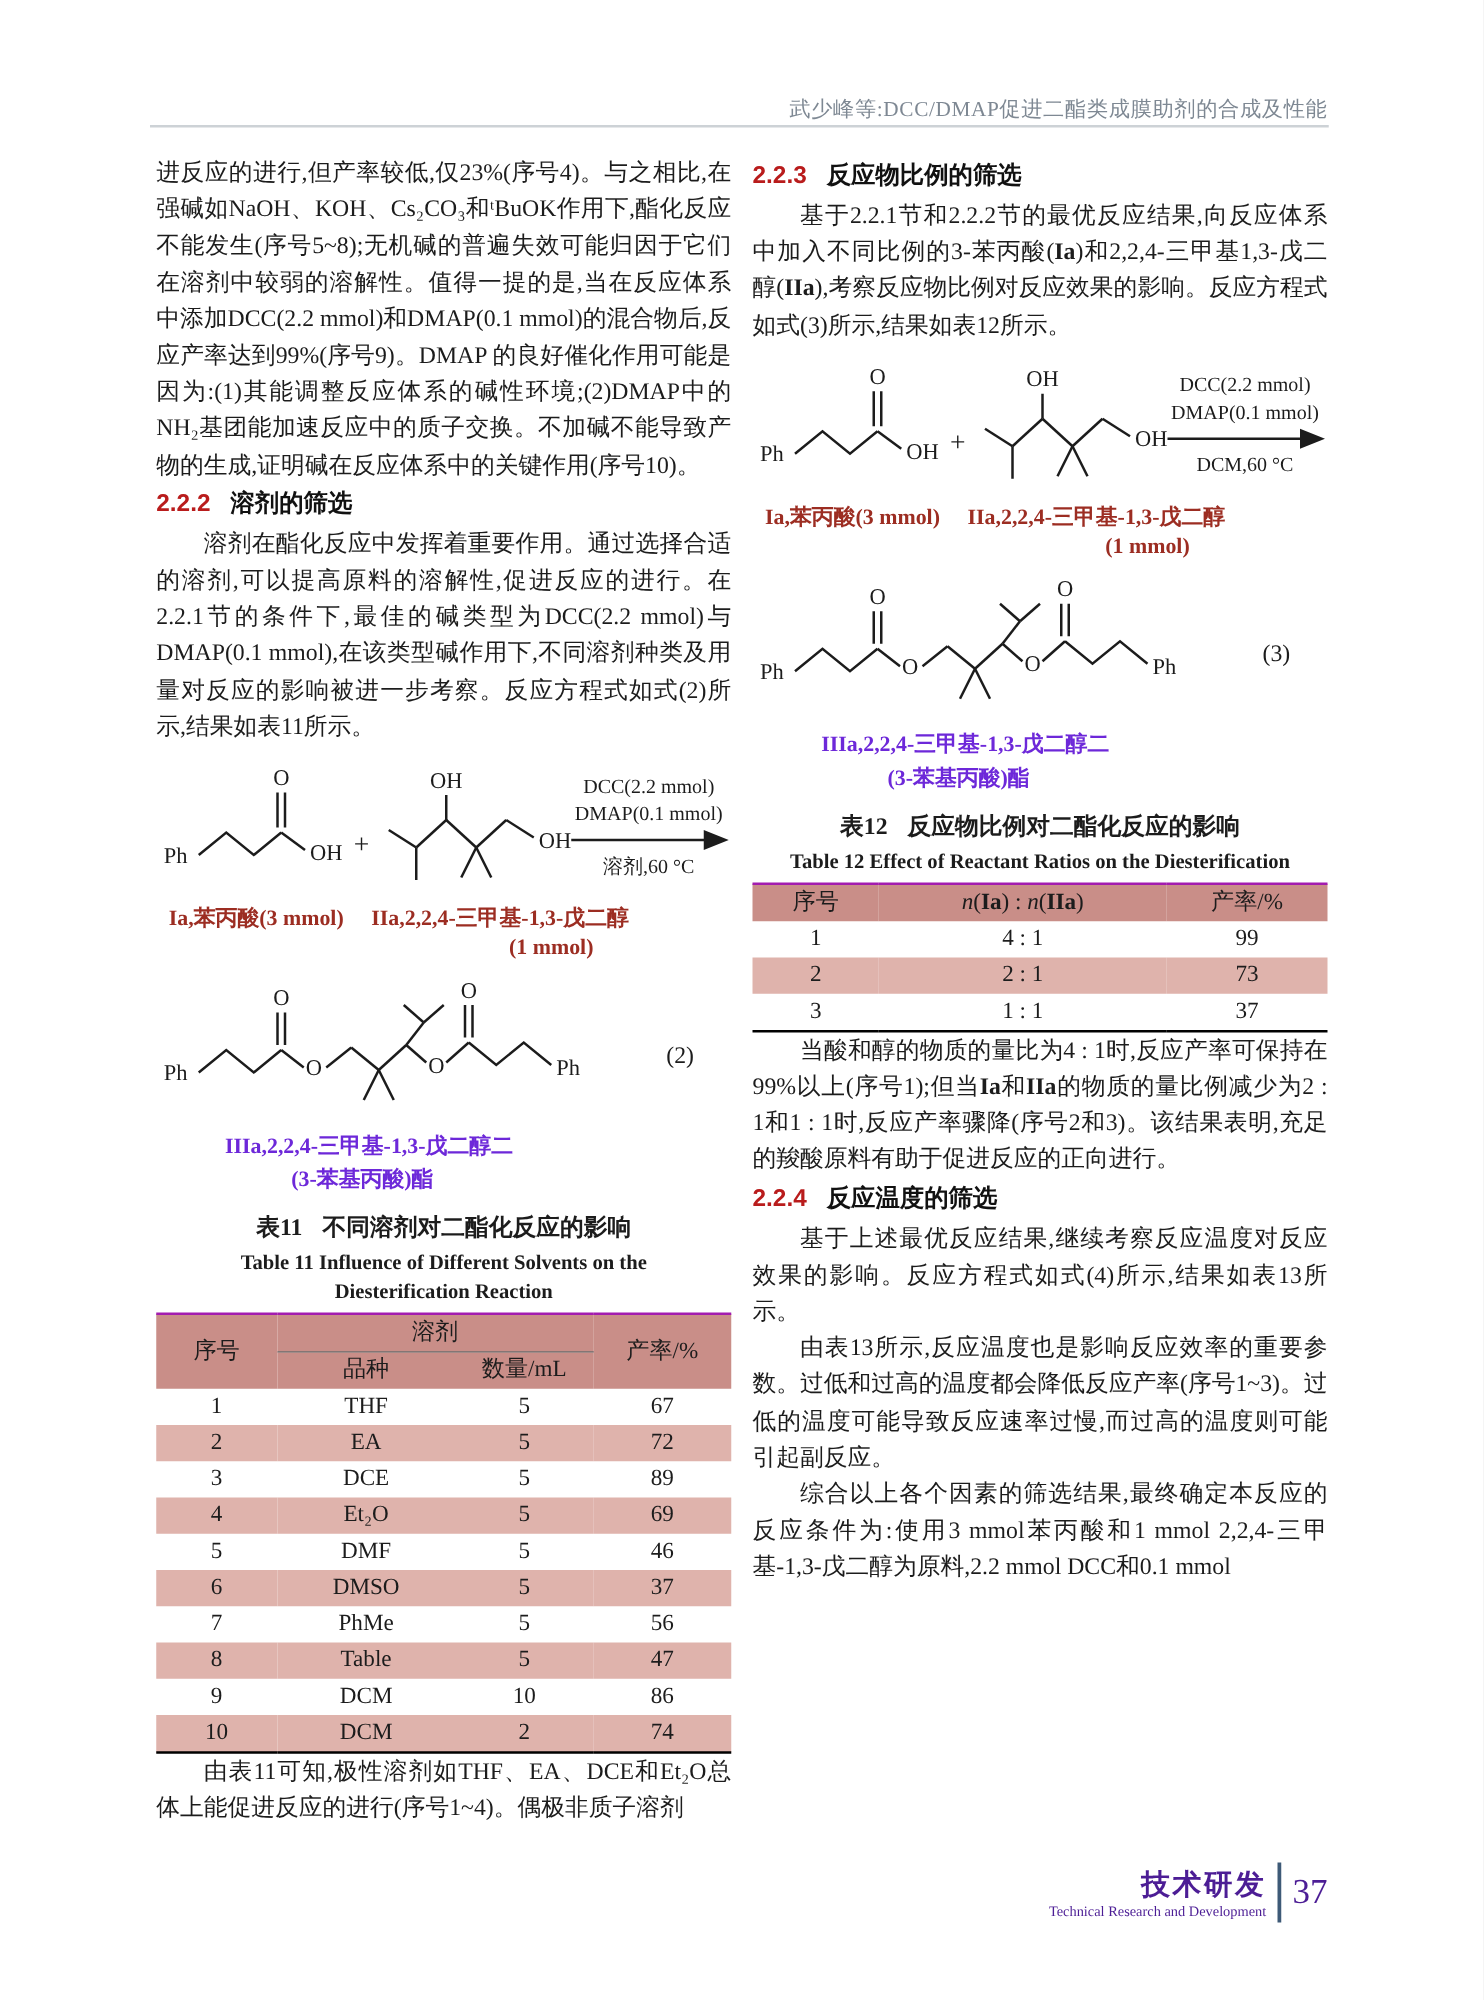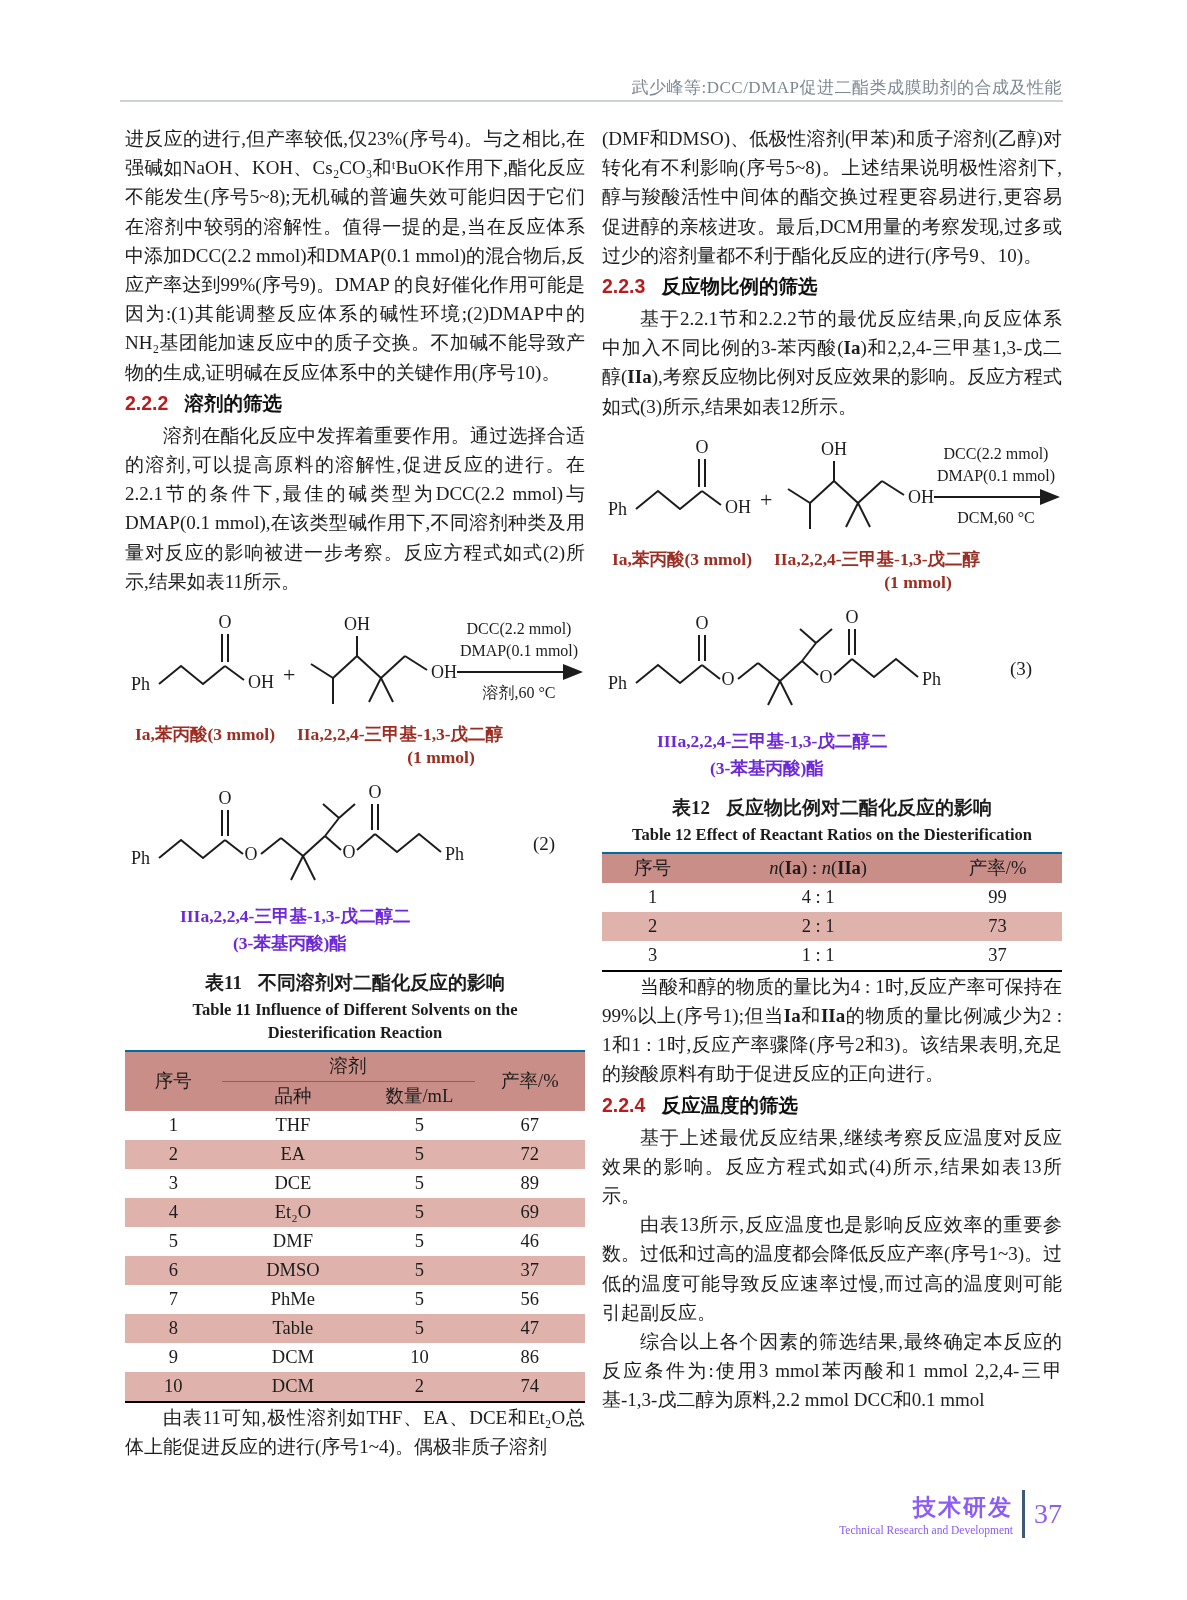--- a/index.html
+++ b/index.html
@@ -34,28 +34,28 @@
   .lab-iia{position:absolute;left:172px;top:2px;width:288px;}
   .lab-iia-l2{text-align:center;margin-top:1px;}
   .lab-iiia{position:absolute;left:55px;top:0;}
   .lab-iiia-l2{position:absolute;left:108px;top:27px;}
   
   .tcap-zh{text-align:center;font-size:19px;font-weight:bold;margin:10px 0 2px 0;line-height:26px;}
   .tcap-zh .cap-label{margin-right:16px;}
   .tcap-en{text-align:center;font-size:16.5px;font-weight:bold;line-height:23px;}
   
   table.dt{width:100%;border-collapse:collapse;margin-top:6px;font-size:18.5px;
-           border-top:2px solid #0369a1;border-bottom:2px solid #000;}
+           border-top:2px solid #a21caf;border-bottom:2px solid #000;}
   table.dt th,table.dt td{text-align:center;font-weight:normal;padding:2px 2px;line-height:25px;}
   table.dt thead th{background:#c98e88;}
   table.dt tbody tr:nth-of-type(even) td{background:#dfb3ac;}
   .th-solvent{border-bottom:1.5px solid #6e6e6e;}
   .after-table{margin-top:22px;}
   
-  .footer{position:absolute;right:125px;top:1490px;display:flex;align-items:center;color:#8b5cf6;}
+  .footer{position:absolute;right:125px;top:1490px;display:flex;align-items:center;color:#4c1d95;}
   .f-left{text-align:right;margin-right:9px;}
   .f-zh{font-size:23px;font-weight:bold;letter-spacing:2px;font-family:"Liberation Sans","DejaVu Sans",sans-serif;}
   .f-en{font-size:11.5px;margin-top:1px;}
   .f-bar{width:3px;height:48px;background:#3e5a77;margin-right:9px;}
   .f-page{font-size:28px;}
 </style>
 </head>
 <body>
 
 <div class="page">
@@ -240,21 +240,20 @@
             <td>74</td>
           </tr>
         </tbody>
     </table>
 
     <p class="body indent after-table">由表11可知,极性溶剂如THF、EA、DCE和Et₂O总体上能促进反应的进行(序号1~4)。偶极非质子溶剂</p>
   </div>
 
   <div class="col col-right">
 
-    <p class="body">(DMF和DMSO)、低极性溶剂(甲苯)和质子溶剂(乙醇)对转化有不利影响(序号5~8)。上述结果说明极性溶剂下,醇与羧酸活性中间体的酯交换过程更容易进行,更容易促进醇的亲核进攻。最后,DCM用量的考察发现,过多或过少的溶剂量都不利于酯化反应的进行(序号9、10)。</p>
 
     <h3 class="sec"><span class="sec-no">2.2.3</span><span class="sec-title">反应物比例的筛选</span></h3>
 
     <p class="body indent"><span>基于2.2.1节和2.2.2节的最优反应结果,向反应体系中加入不同比例的3-苯丙酸(</span><span class="bold">Ia</span><span>)和2,2,4-三甲基1,3-戊二醇(</span><span class="bold">IIa</span><span>),考察反应物比例对反应效果的影响。反应方程式如式(3)所示,结果如表12所示。</span></p>
 
     <div class="scheme">
       <svg class="rx-svg" width="460" height="112" viewBox="0 0 460 112">
         <g>
           <text x="6" y="82">Ph</text>
           <polyline points="34,76 56,58 78,76 100,58"></polyline>

